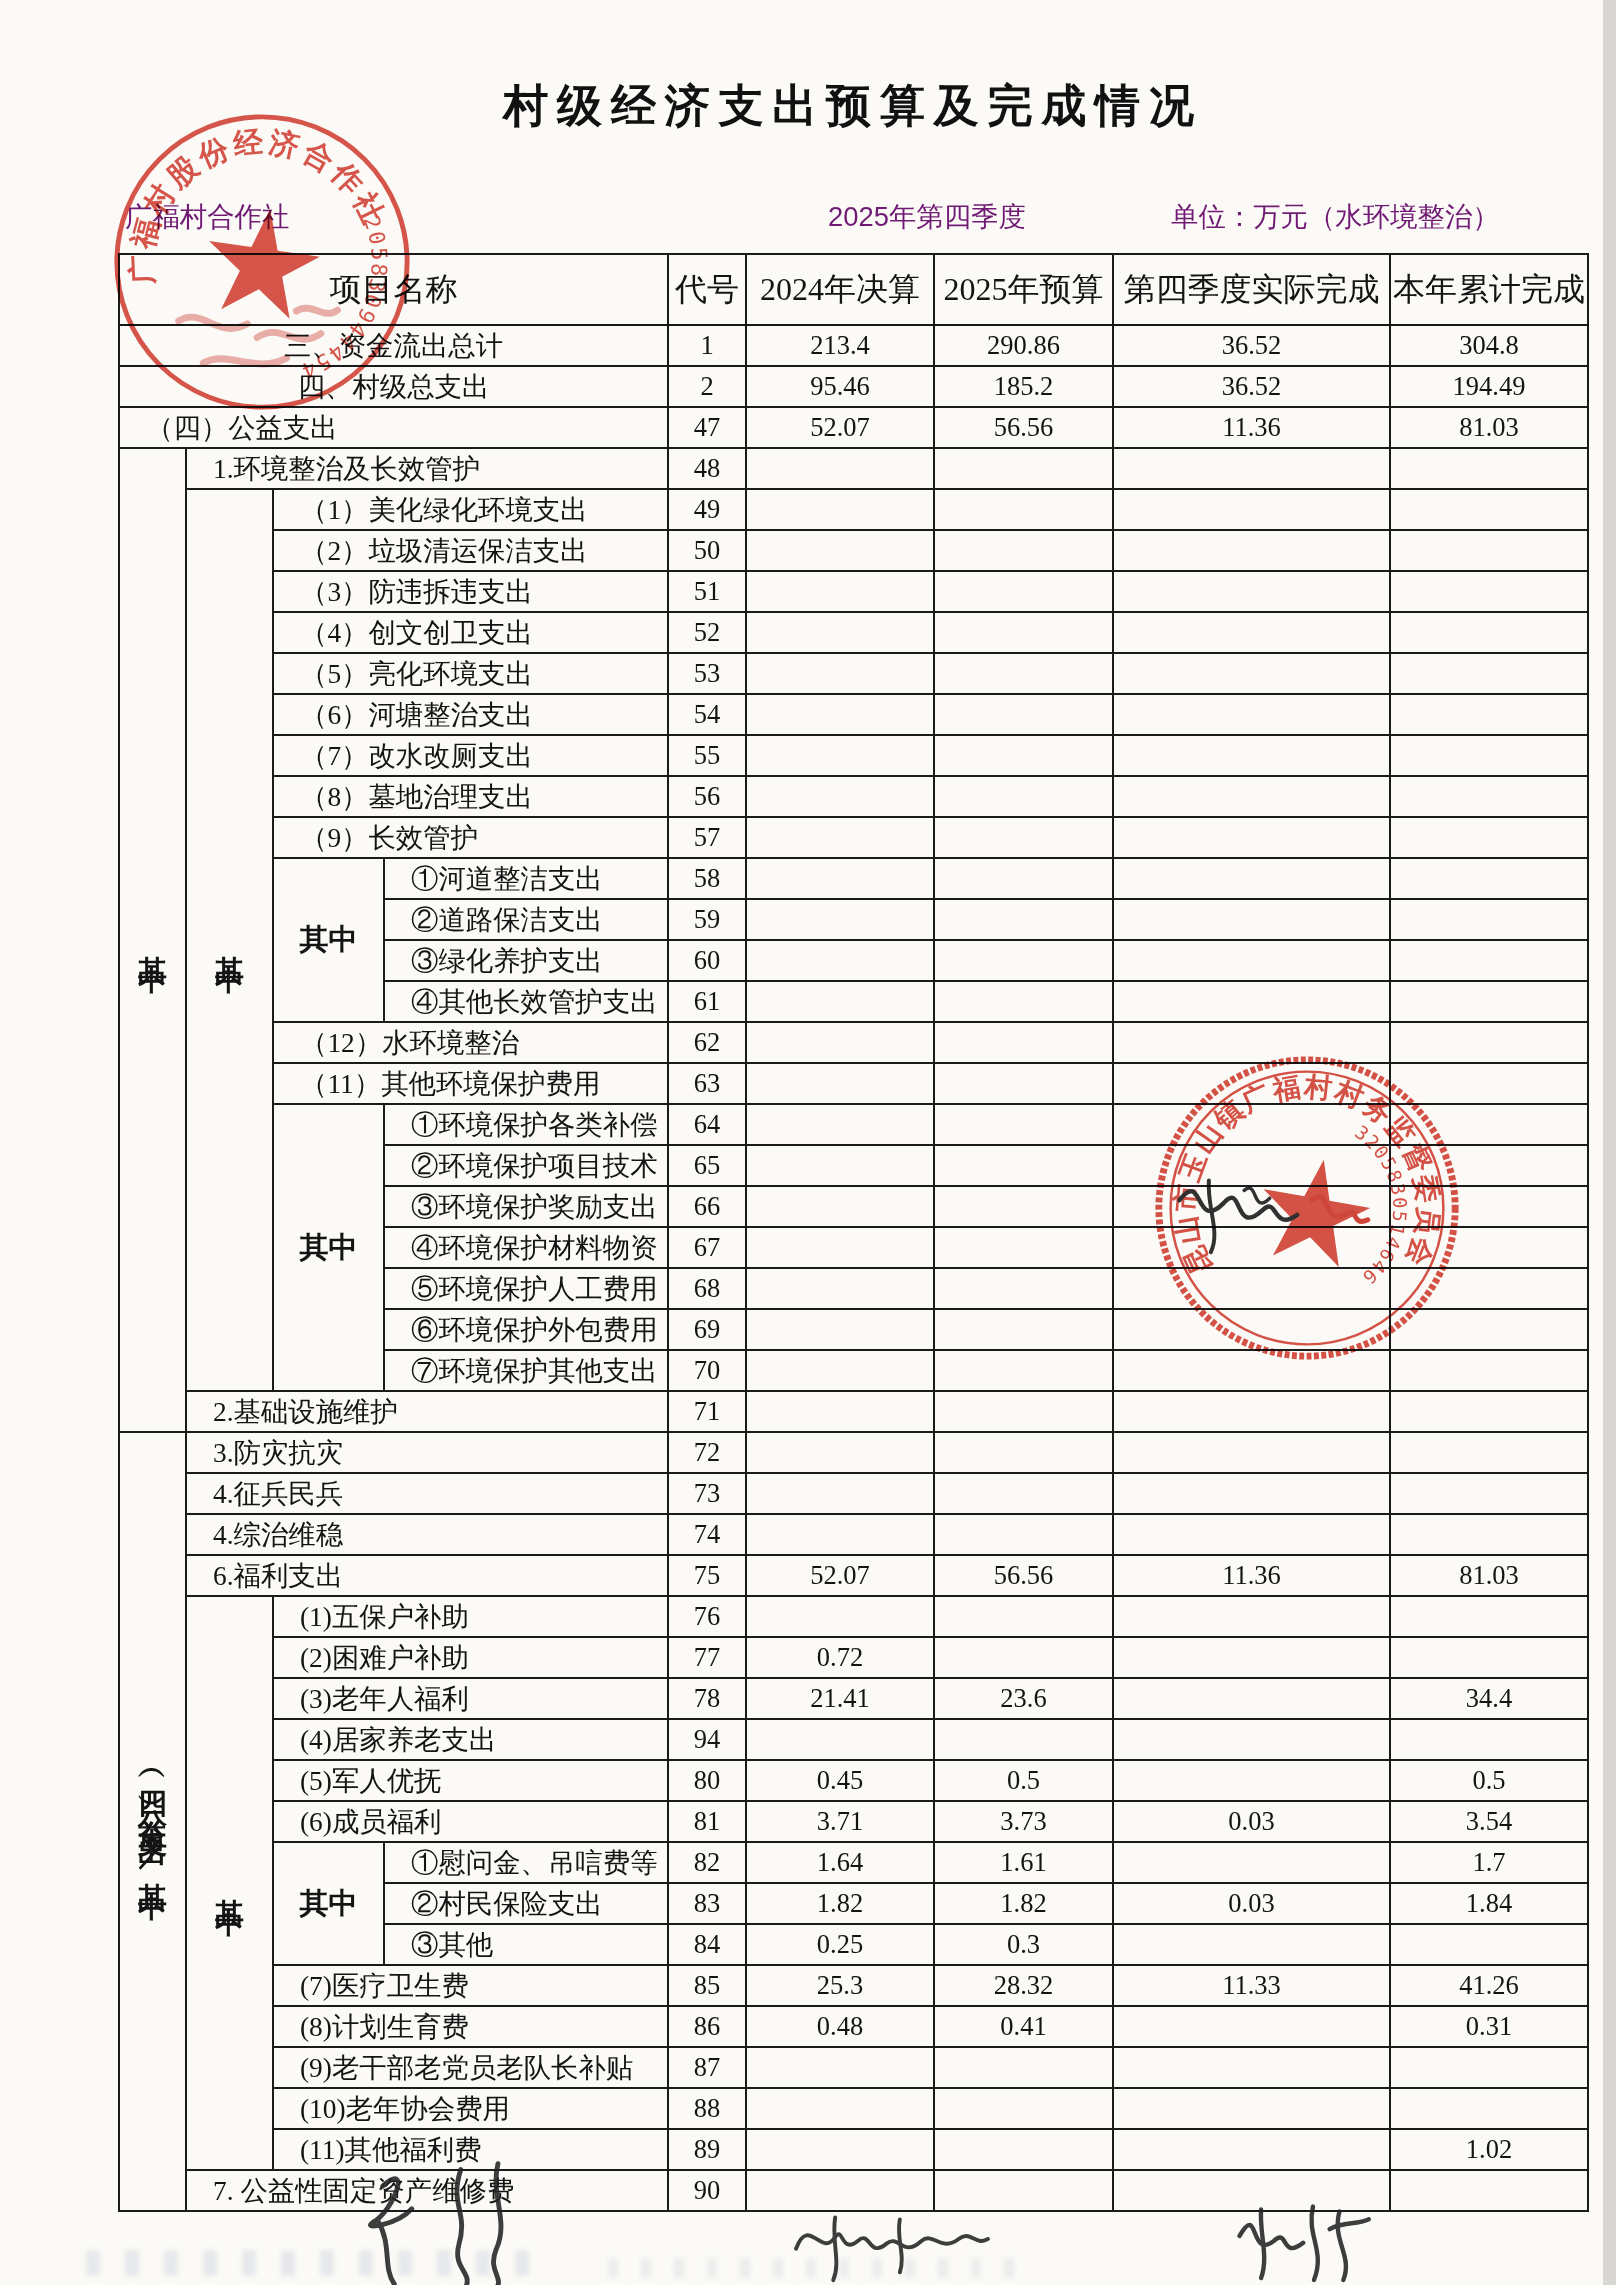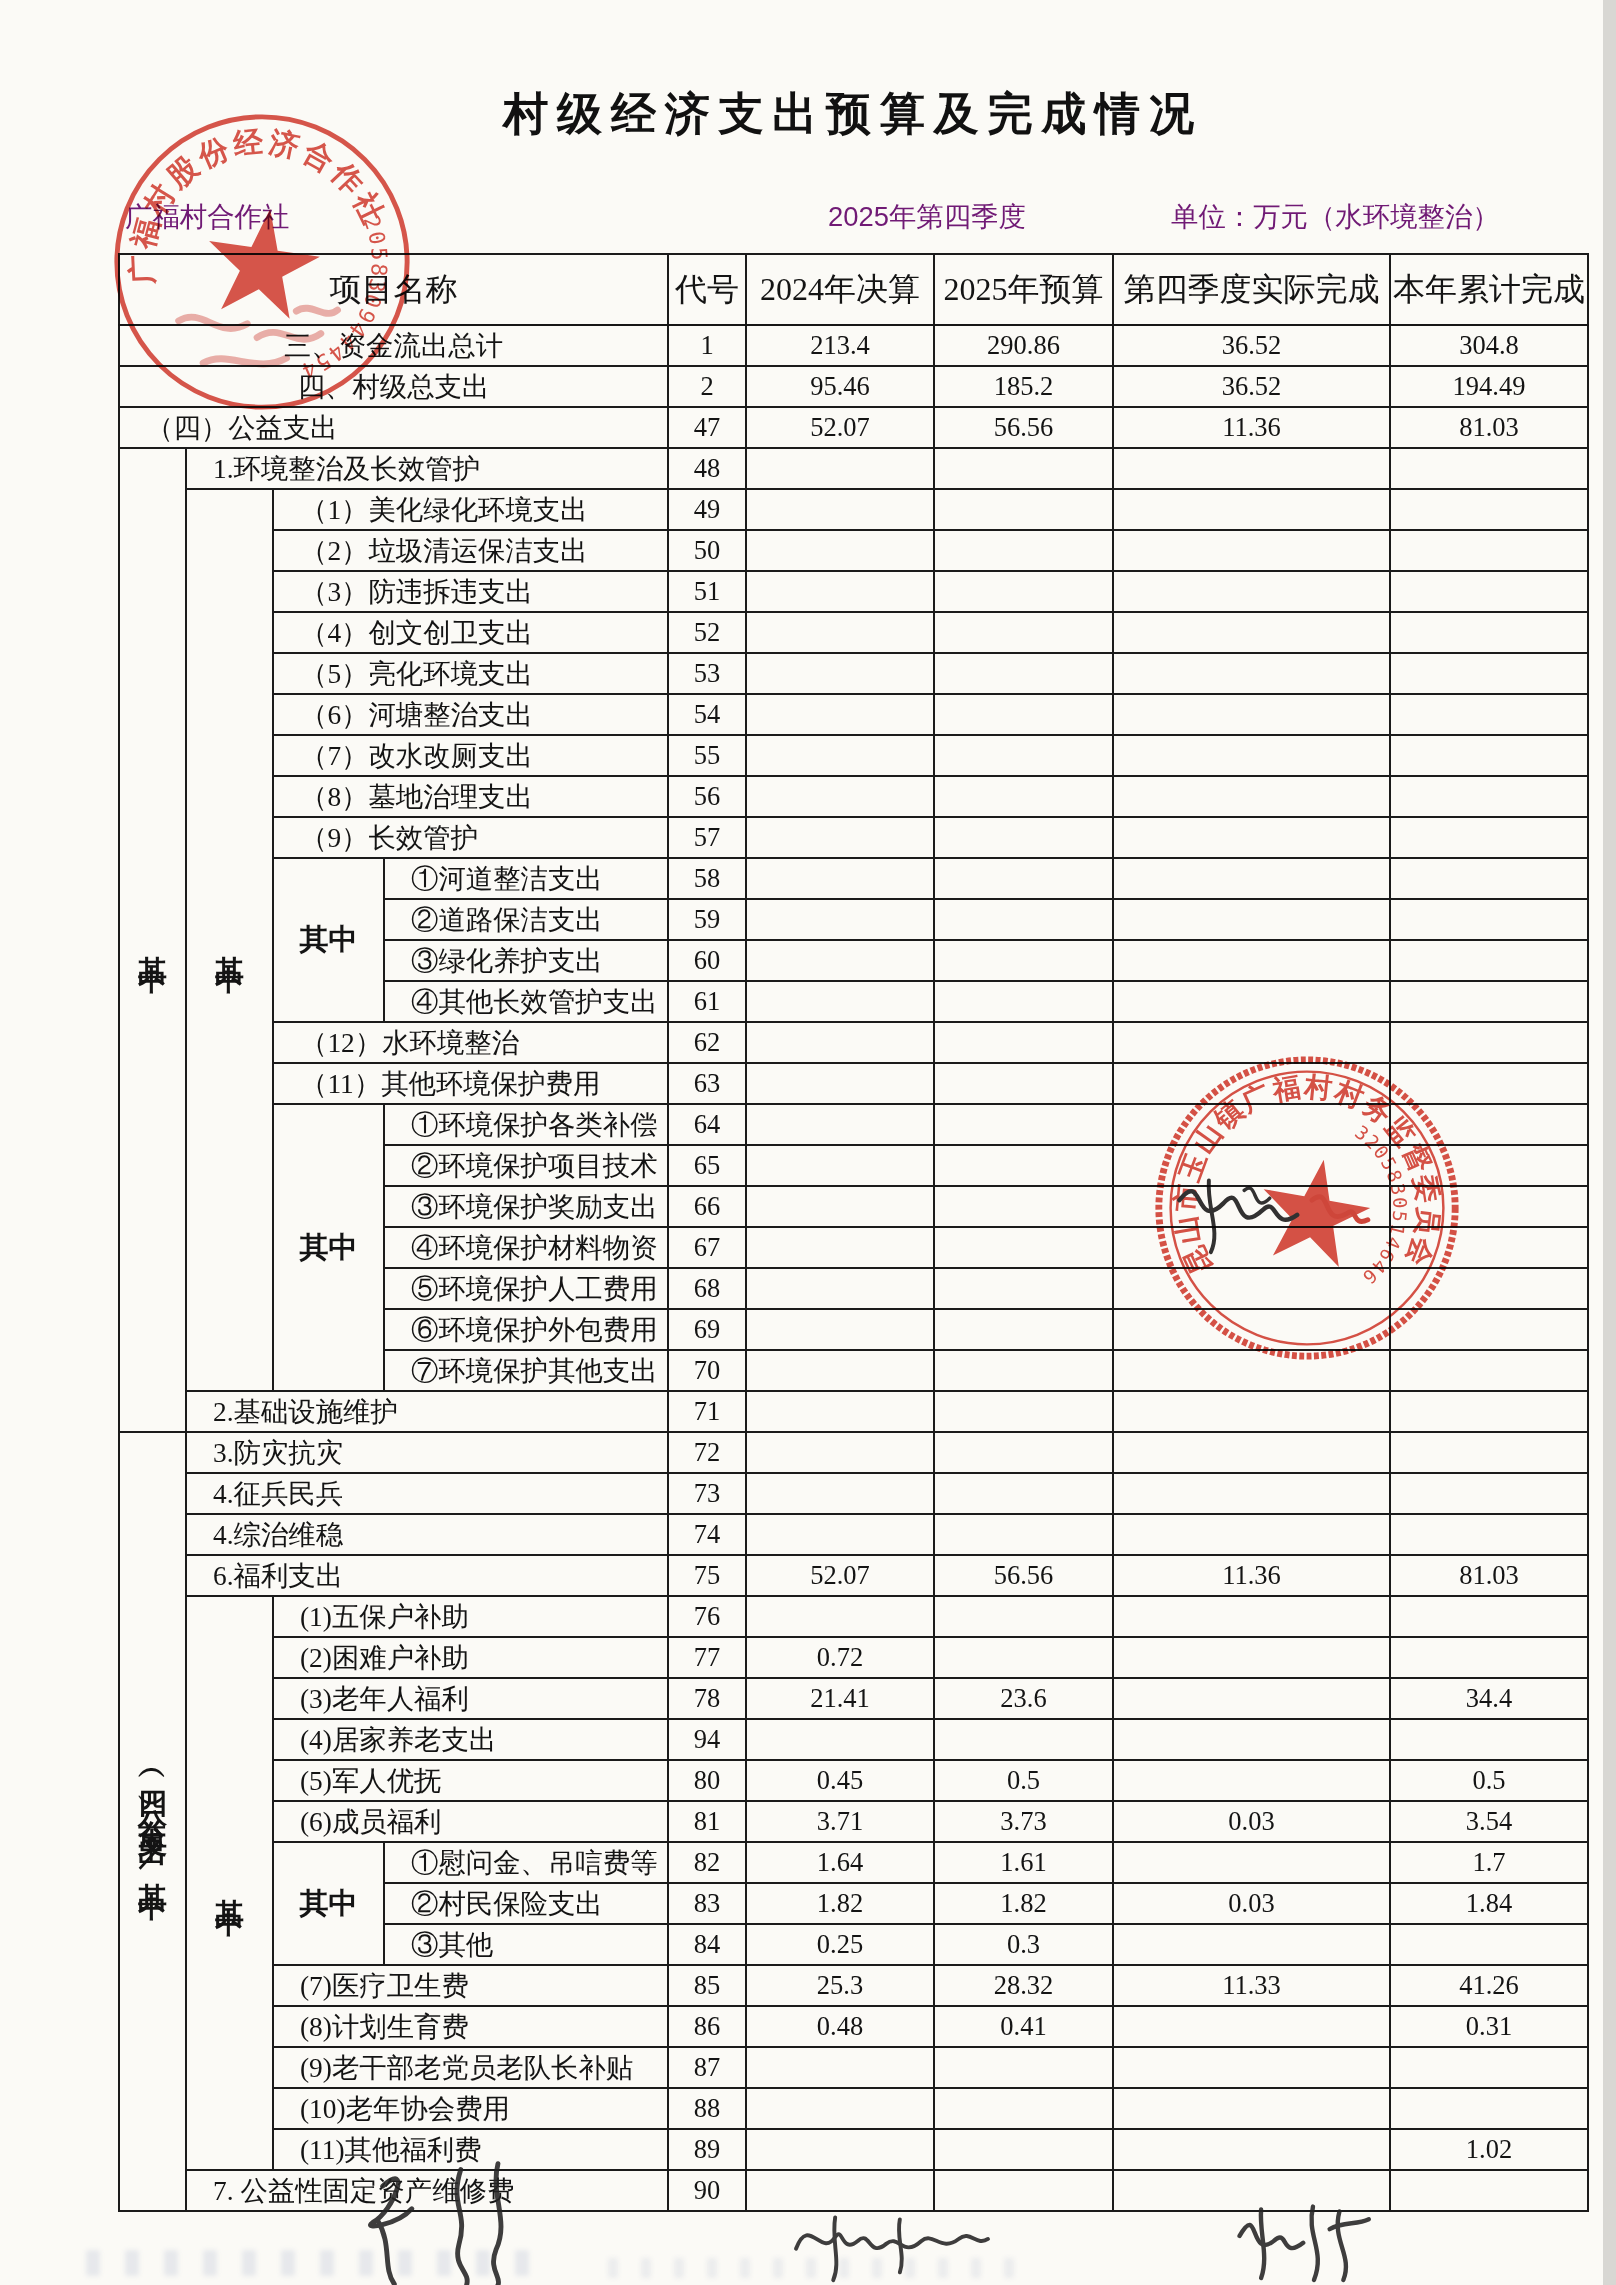--- a/index.html
+++ b/index.html
@@ -10,21 +10,21 @@
     color:#141414;
   }
   #page{position:absolute;inset:0;}
   
   .scan-band-right{position:absolute;right:0;top:0;width:12.7px;height:100%;background:#d8d7d3;}
   .scan-smudge{position:absolute;filter:blur(2.9px);opacity:.25;}
   .smudge1{left:86px;top:2250px;width:461px;height:25.5px;background:repeating-linear-gradient(90deg,rgba(90,110,165,.5) 0 13.7px,rgba(90,110,165,0) 13.7px 39px);}
   .smudge2{left:608px;top:2258px;width:412px;height:19.6px;background:repeating-linear-gradient(90deg,rgba(95,115,160,.4) 0 9.8px,rgba(95,115,160,0) 9.8px 33px);}
 
   .page-title{
-    position:absolute;left:118px;top:84px;width:1470px;
+    position:absolute;left:118px;top:76px;width:1470px;
     text-align:center;font-family:"Liberation Sans","DejaVu Sans",sans-serif;
     font-size:45px;font-weight:bold;letter-spacing:8.8px;color:#111;white-space:nowrap;
   }
   .info-line span{
     position:absolute;top:199px;
     font-family:"Liberation Sans","DejaVu Sans",sans-serif;
     font-size:27.4px;color:#701a75;white-space:nowrap;
   }
   .org-name{left:125px;}
   .period{left:828px;}

